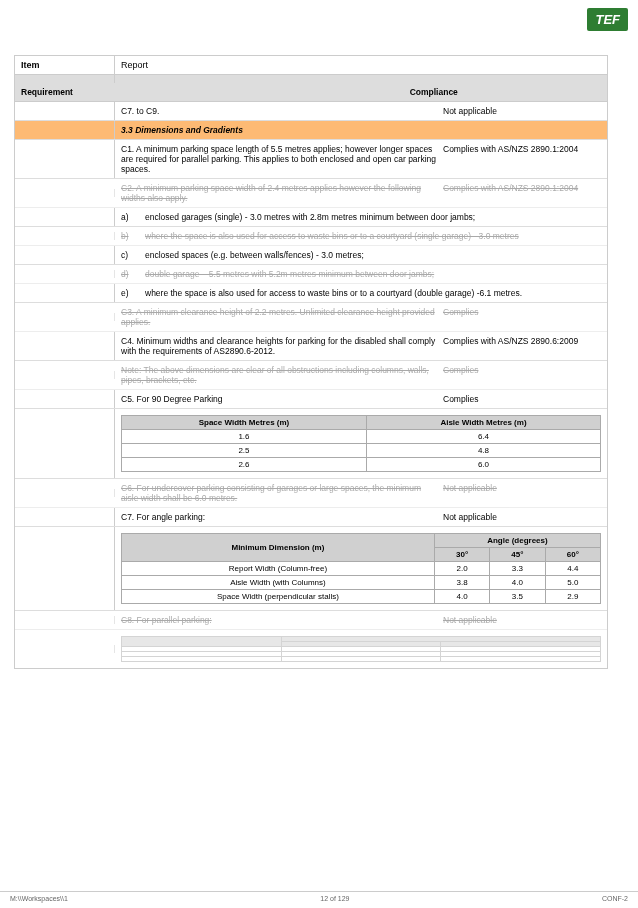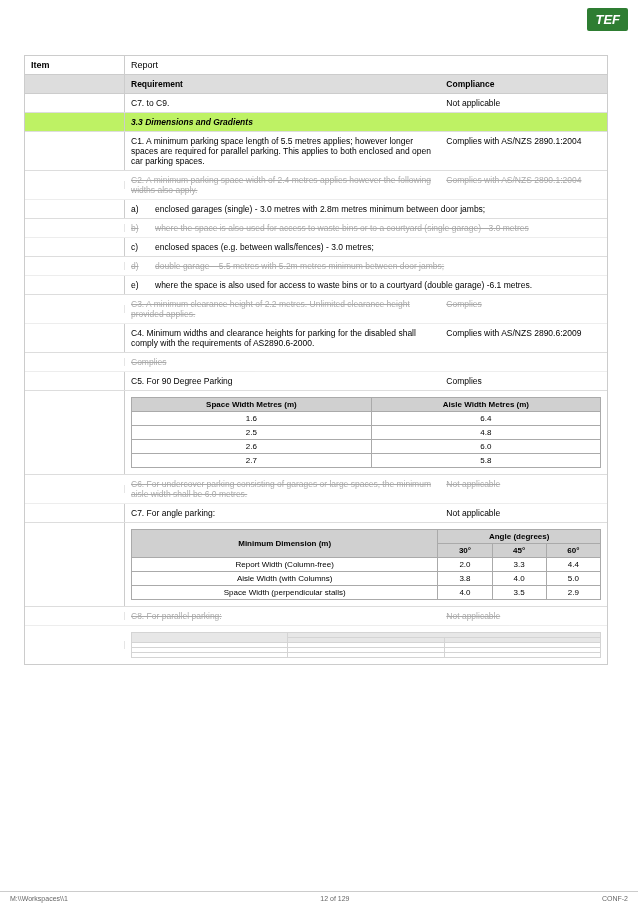--- a/index.html
+++ b/index.html
@@ -24,21 +24,21 @@
       background: #2e7d32;
       color: white;
       font-size: 13px;
       font-weight: bold;
       padding: 4px 8px;
       border-radius: 2px;
       font-style: italic;
       margin-left: 48px;
     }
     .main-content {
-      padding: 55px 30px 30px 24px;
+      padding: 55px 30px 30px 14px;
     }
     .header-row {
       display: flex;
       border: 1px solid #ccc;
       background: white;
     }
     .col-item {
       width: 100px;
       min-width: 100px;
       padding: 4px 6px;
@@ -73,20 +73,21 @@
     }
     .cell-right {
       flex: 1;
       padding: 4px 6px;
       font-size: 8.5px;
     }
     .col-header-row {
       display: flex;
       background: #ddd;
       border-bottom: 1px solid #ccc;
+      flex-direction: column;
     }
     .col-header-row .cell-left {
       background: #ddd;
       font-weight: bold;
     }
     .col-header-row .cell-right {
       background: #ddd;
       font-weight: bold;
     }
     .inner-table {
@@ -99,21 +100,21 @@
       border: 1px solid #aaa;
       padding: 2px 4px;
       text-align: center;
     }
     .inner-table th {
       background: #d0d0d0;
       font-weight: bold;
       margin-top: 8px;
     }
     .section-header {
-      background: #bef264;
+      background: #fdba74;
       font-weight: bold;
       font-size: 8.5px;
     }
     .strikethrough {
       text-decoration: line-through;
       color: #555;
     }
     .split-cell {
       display: flex;
       width: 100%;
@@ -266,30 +267,31 @@
             <div class="split-left">C3. A minimum clearance height of 2.2 metres. Unlimited clearance height provided applies.</div>
             <div class="split-right">Complies</div>
           </div>
         </div>
       </div>
 
       <div class="table-row">
         <div class="cell-left"></div>
         <div class="cell-right">
           <div class="split-cell">
-            <div class="split-left">C4. Minimum widths and clearance heights for parking for the disabled shall comply with the requirements of AS2890.6-2000.</div>
+            <div class="split-left">C4. Minimum widths and clearance heights for parking for the disabled shall comply with the requirements of AS2890.6-2012.</div>
             <div class="split-right">Complies with AS/NZS 2890.6:2009</div>
           </div>
         </div>
       </div>
 
       <div class="table-row faded">
         <div class="cell-left"></div>
         <div class="cell-right strikethrough">
           <div class="split-cell">
+            <div class="split-left">Note: The above dimensions are clear of all obstructions including columns, walls, pipes, brackets, etc.</div>
             <div class="split-right">Complies</div>
           </div>
         </div>
       </div>
 
       <div class="table-row">
         <div class="cell-left"></div>
         <div class="cell-right">
           <div class="split-cell">
             <div class="split-left">C5. For 90 Degree Parking</div>
@@ -313,24 +315,20 @@
                 <td>1.6</td>
                 <td>6.4</td>
               </tr>
               <tr>
                 <td>2.5</td>
                 <td>4.8</td>
               </tr>
               <tr>
                 <td>2.6</td>
                 <td>6.0</td>
-              </tr>
-              <tr>
-                <td>2.7</td>
-                <td>5.8</td>
               </tr>
             </tbody>
           </table>
         </div>
       </div>
 
       <div class="table-row faded">
         <div class="cell-left"></div>
         <div class="cell-right strikethrough">
           <div class="split-cell">

